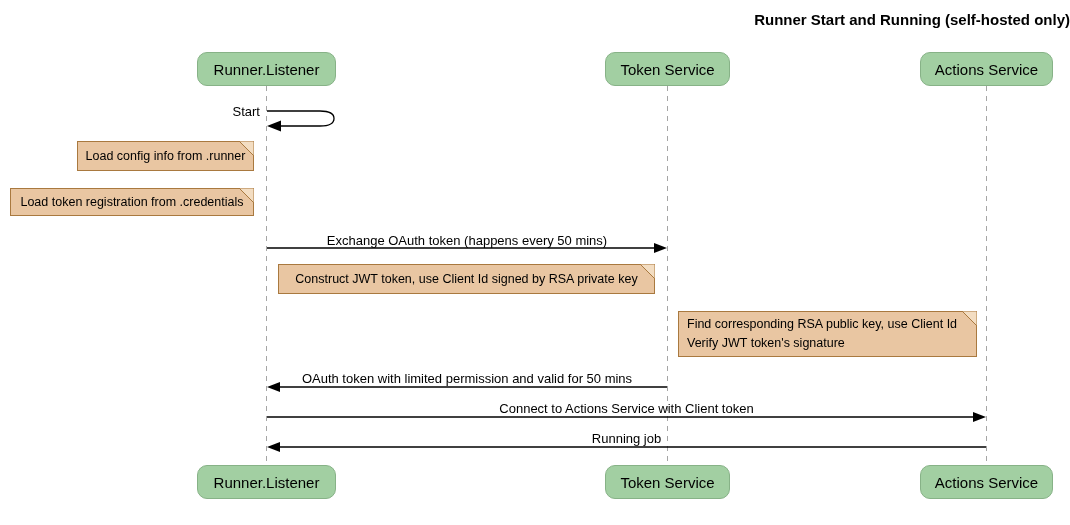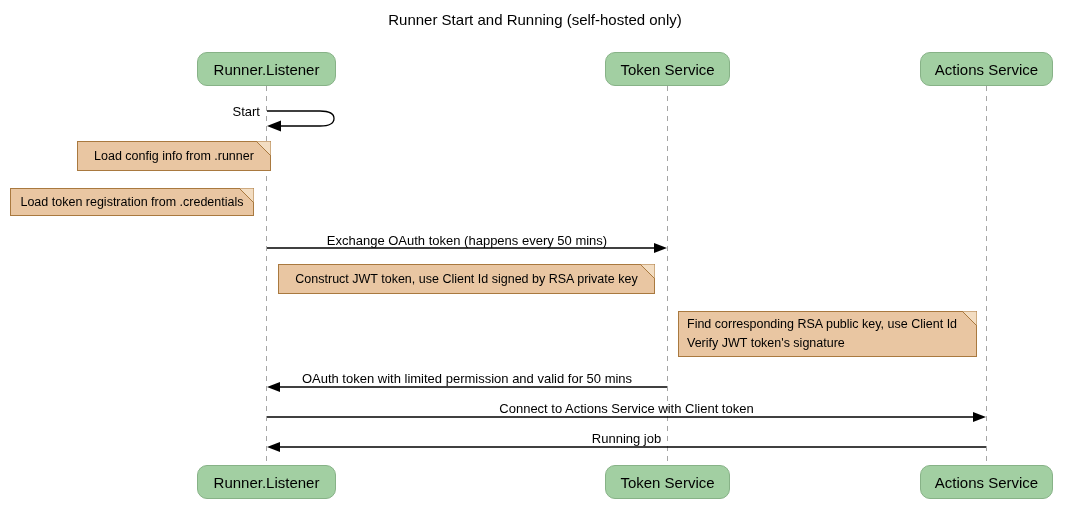--- a/index.html
+++ b/index.html
@@ -1,22 +1,22 @@
 <!DOCTYPE html>
 <html><head>
 <meta charset="utf-8">
 <style>
   html,body{margin:0;padding:0;background:#ffffff;}
   #canvas{
     position:relative;width:1070px;height:525px;background:#ffffff;
     font-family:"Liberation Sans",sans-serif;color:#000;overflow:hidden;
   }
   .title{
-    position:absolute;left:0;top:11px;width:100%;text-align:center;
-    font-size:15px;font-weight:normal;white-space:nowrap;
+    position:absolute;left:0;top:11px;width:100%;text-align:right;
+    font-size:15px;font-weight:bold;white-space:nowrap;
   }
   svg.overlay{position:absolute;left:0;top:0;z-index:1;}
   .participant{
     position:absolute;height:34px;background:#a2cfa2;border:1px solid #87b287;
     border-radius:10px;display:flex;align-items:center;justify-content:center;
     font-size:15px;box-sizing:border-box;z-index:2;white-space:nowrap;
   }
   .note{
     position:absolute;background:#e9c6a2;border:1px solid #a9793f;
     box-sizing:border-box;font-size:12.5px;display:flex;flex-direction:column;
@@ -80,21 +80,21 @@
     <span>Actions Service</span>
   </div>
 
   <div class="start-label" style="left:180px;top:104px;width:80px;">Start</div>
 
   <div class="msg-label" style="left:267px;top:233px;width:400px;">Exchange OAuth token (happens every 50 mins)</div>
   <div class="msg-label" style="left:267px;top:371px;width:400px;">OAuth token with limited permission and valid for 50 mins</div>
   <div class="msg-label" style="left:267px;top:401px;width:719px;">Connect to Actions Service with Client token</div>
   <div class="msg-label" style="left:267px;top:431px;width:719px;">Running job</div>
 
-  <div class="note centered" style="left:77px;top:141px;width:194px;height:30px;">
+  <div class="note centered" style="left:77px;top:141px;width:177px;height:30px;">
     <svg class="fold" viewBox="0 0 15 15">
       <path d="M0 0 L15 15 L15 0 Z" fill="#f3ddc2" stroke="#a9793f" stroke-width="1"></path>
     </svg>
     <span>Load config info from .runner</span>
   </div>
 
   <div class="note centered" style="left:10px;top:188px;width:244px;height:28px;">
     <svg class="fold" viewBox="0 0 15 15">
       <path d="M0 0 L15 15 L15 0 Z" fill="#f3ddc2" stroke="#a9793f" stroke-width="1"></path>
     </svg>

